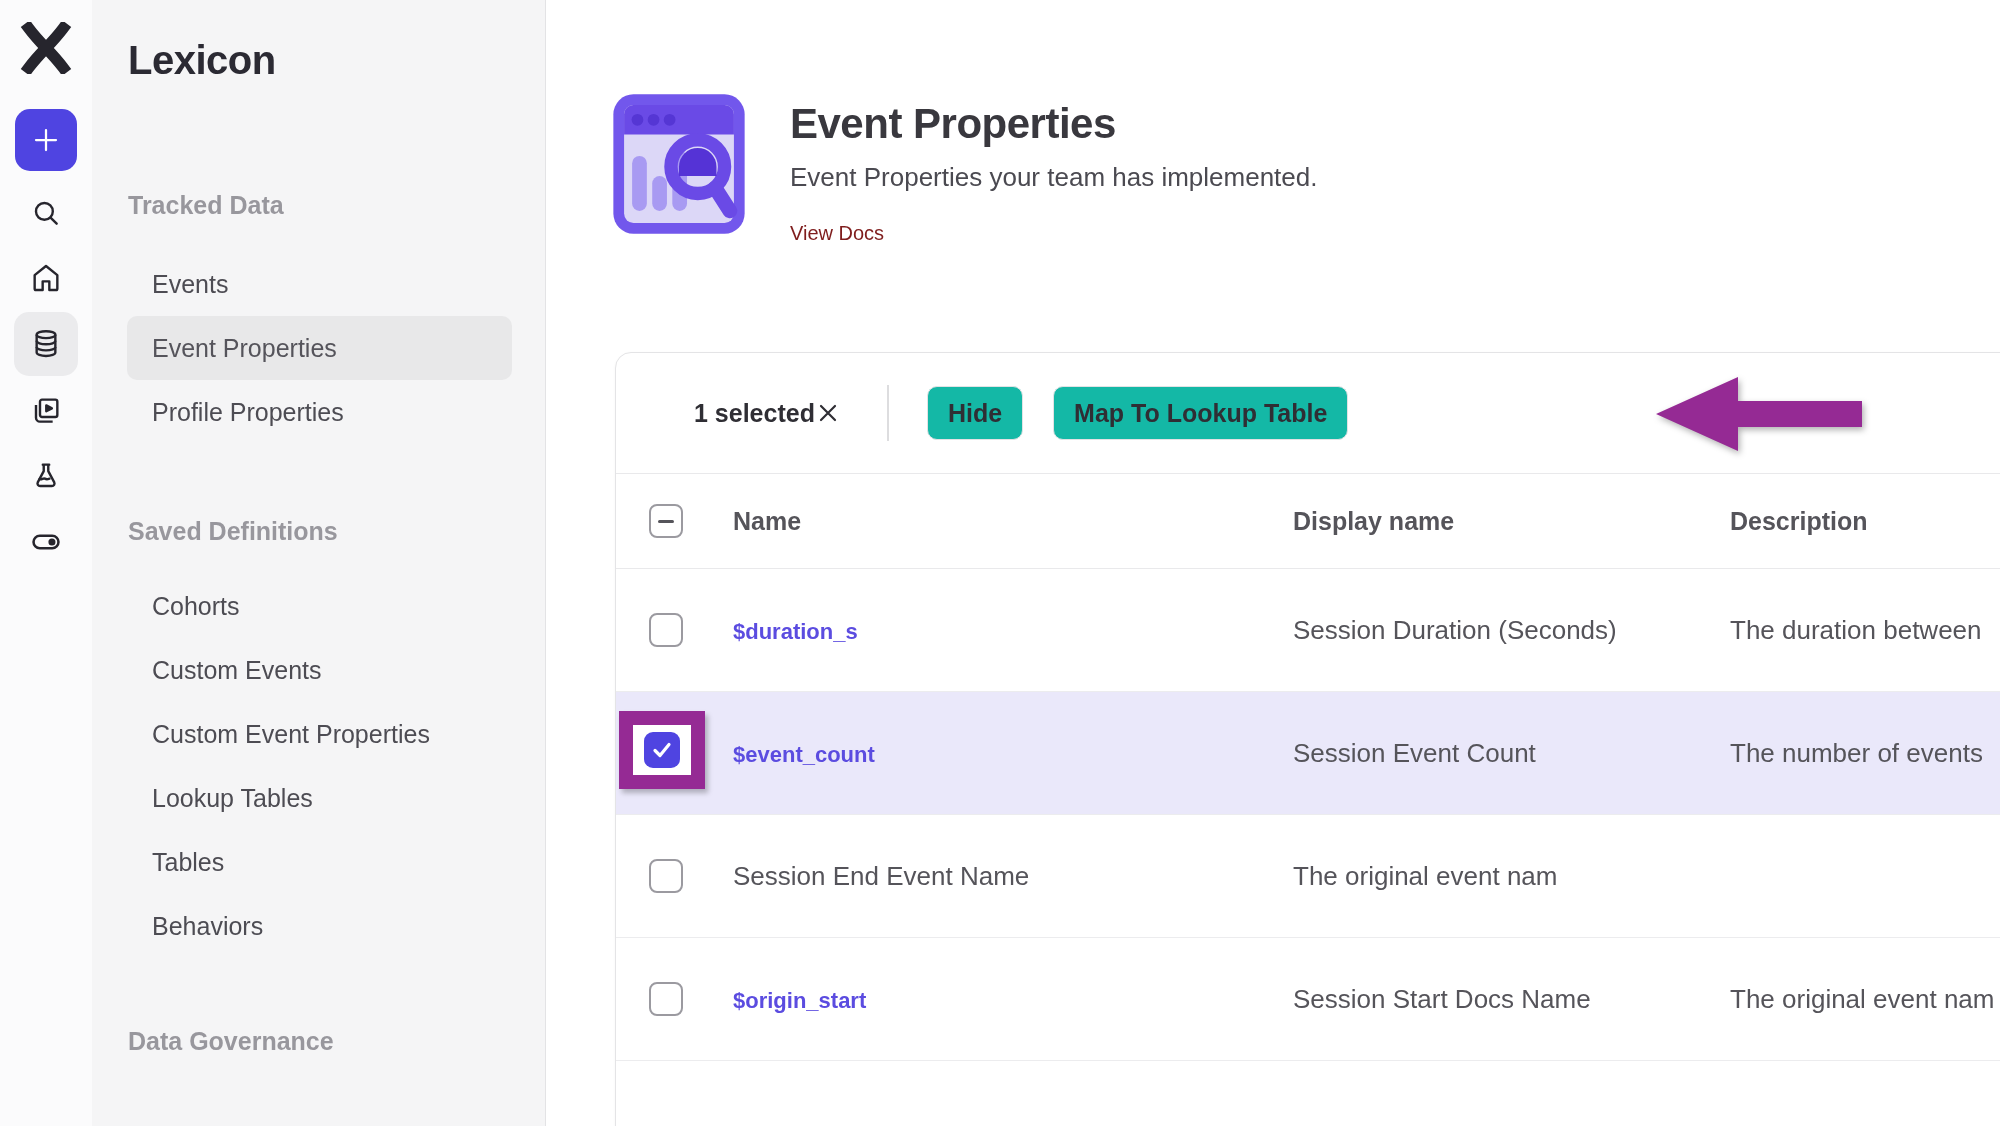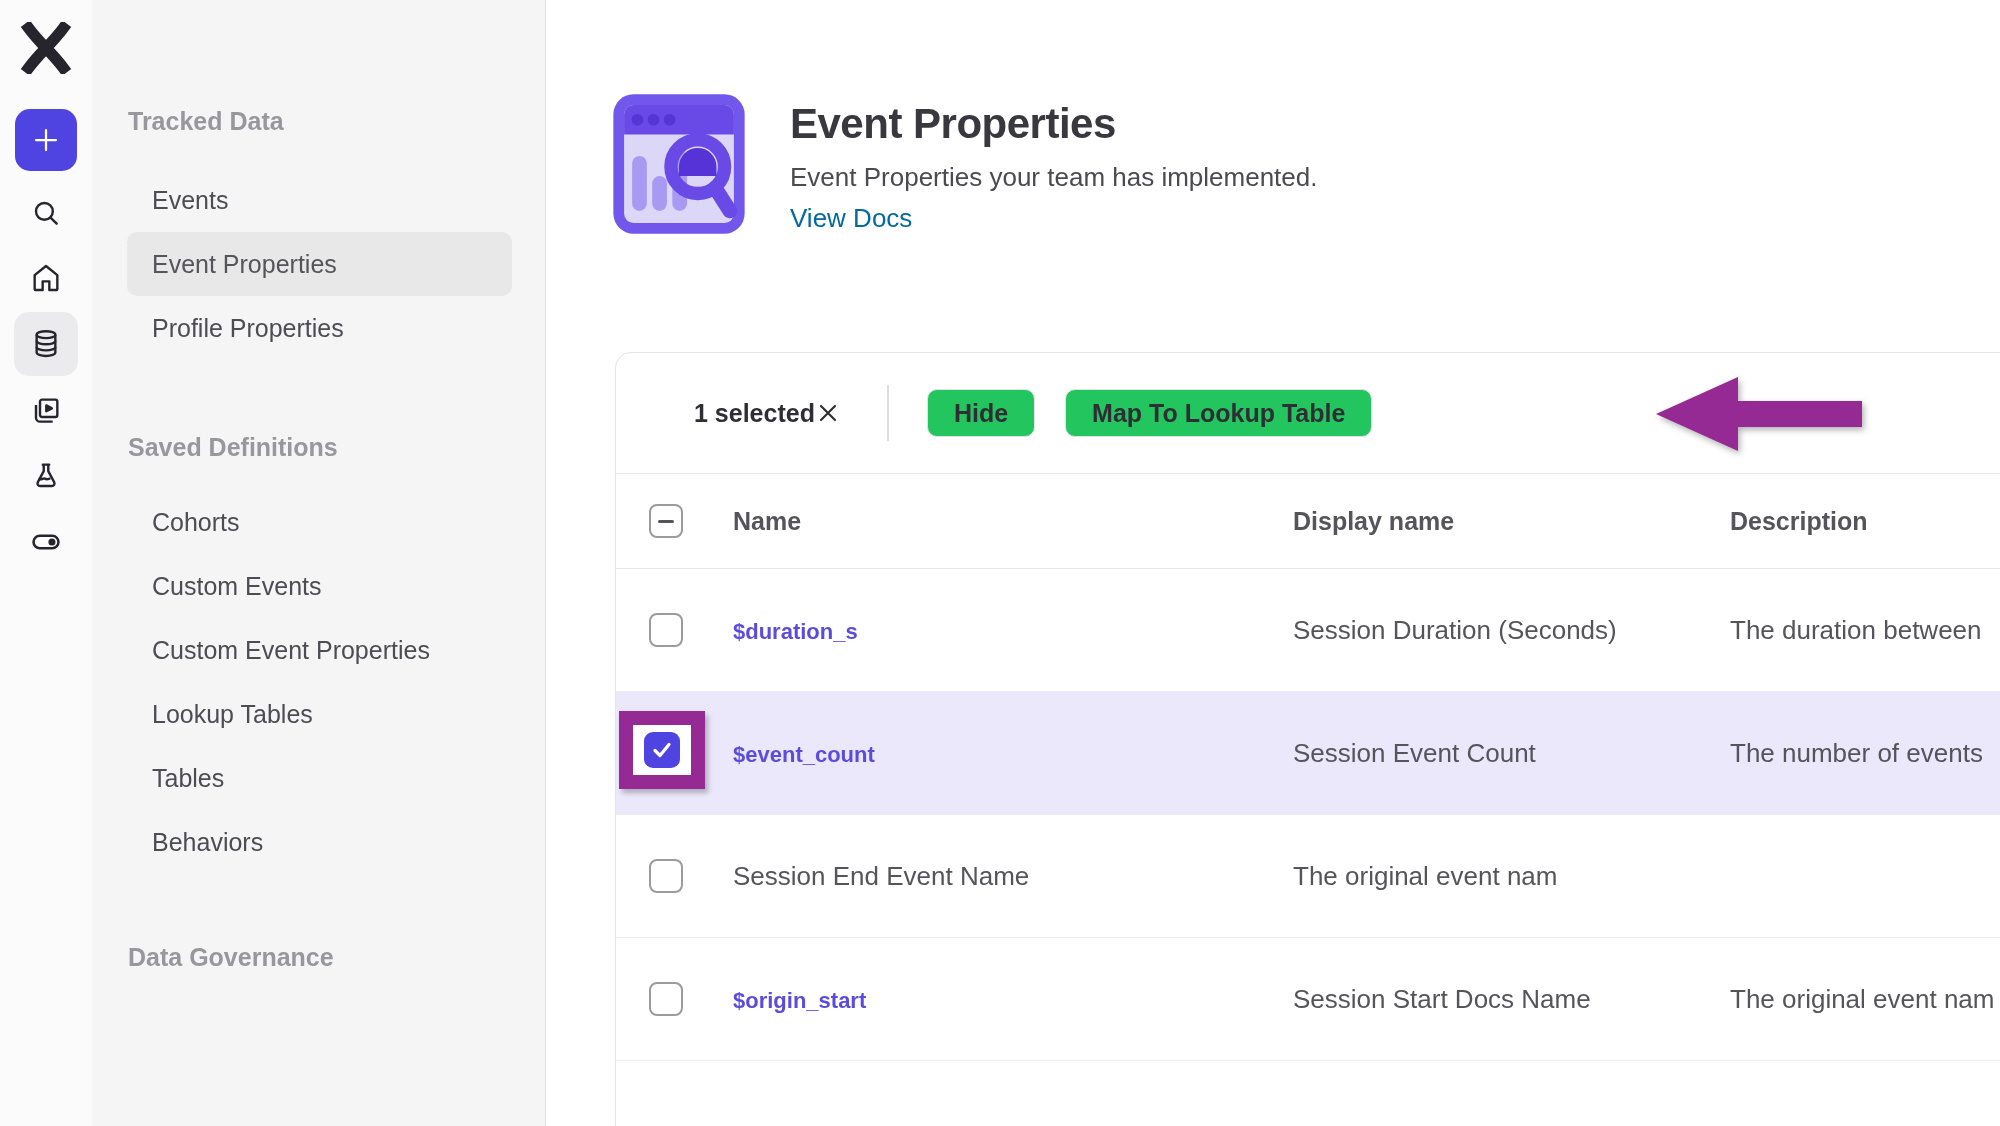--- a/index.html
+++ b/index.html
@@ -27,29 +27,29 @@
   .sb-items{margin-top:32px;}
   .sb-items.saved{margin-top:28px;}
   .sb-item{margin-left:35px;width:385px;height:64px;display:flex;align-items:center;padding-left:25px;box-sizing:border-box;font-size:25px;color:#4d4c53;border-radius:10px;cursor:pointer;}
   .sb-item.active{background:#e8e8e9;color:#55545b;}
   
   .page-header{position:absolute;left:612px;top:93px;display:flex;}
   .page-icon{width:134px;height:142px;flex:none;}
   .page-head-text{margin-left:44px;padding-top:6px;}
   .page-title{margin:0;font-size:42px;line-height:50px;font-weight:bold;color:#39383e;letter-spacing:-0.5px;}
   .page-subtitle{margin:13px 0 0 0;font-size:26px;line-height:30px;color:#4b4a51;}
-  .view-docs{display:inline-block;margin-top:11px;font-size:26px;line-height:30px;color:#0369a1;font-weight:500;text-decoration:none;cursor:pointer;}
+  .view-docs{display:inline-block;margin-top:26px;font-size:20px;line-height:30px;color:#7f1d1d;font-weight:500;text-decoration:none;cursor:pointer;}
   
   .card{position:absolute;left:615px;top:352px;width:1720px;height:910px;background:#fff;border:1px solid #e4e4e6;border-radius:16px;box-shadow:0 1px 3px rgba(0,0,0,0.04);}
   .toolbar{height:120px;display:flex;align-items:center;padding-left:78px;border-bottom:1px solid #e9e9eb;}
   .selection{display:flex;align-items:center;}
   .selection-count{font-size:25px;font-weight:bold;color:#2f2e34;}
   .clear-x{display:flex;align-items:center;justify-content:center;width:26px;height:26px;cursor:pointer;}
   .vdiv{width:2px;height:56px;background:#dddddf;margin:0 38px 0 46px;}
-  .tb-btn{height:48px;border:1.5px solid #e2e2e4;border-radius:10px;background:#22c55e;padding:0 26px;font-family:"Liberation Sans",sans-serif;font-size:25px;font-weight:600;color:#2f2e34;margin-right:30px;cursor:pointer;}
+  .tb-btn{height:54px;border:1.5px solid #e2e2e4;border-radius:10px;background:#14b8a6;padding:0 20px;font-family:"Liberation Sans",sans-serif;font-size:25px;font-weight:600;color:#2f2e34;margin-right:30px;cursor:pointer;}
   .thead,.trow{display:grid;grid-template-columns:117px 560px 437px 620px;align-items:center;}
   .thead{height:94px;border-bottom:1px solid #e9e9eb;font-size:25px;font-weight:bold;color:#55545a;}
   .trow{height:122px;border-bottom:1px solid #ececee;position:relative;}
   .trow.selected{background:#eae8fa;}
   .col-check{display:flex;align-items:center;padding-left:33px;}
   .cb{width:34px;height:34px;border:2px solid #9b9aa0;border-radius:8px;background:#fff;box-sizing:border-box;display:flex;align-items:center;justify-content:center;cursor:pointer;}
   .cb .dash{width:16px;height:3px;background:#55545a;border-radius:2px;}
   .cb.checked{width:36px;height:36px;border:none;border-radius:9px;background:#4f44e1;}
   .name-link{font-size:22px;font-weight:600;color:#5b4ce0;text-decoration:none;cursor:pointer;}
   .cell{font-size:26px;color:#55545a;white-space:nowrap;}
@@ -109,20 +109,21 @@
   </button>
   <button class="rail-btn" style="top:518px">
     <svg width="34" height="34" viewBox="0 0 24 24" fill="none" stroke="#26252d" stroke-width="1.8">
         <rect x="3.2" y="7.6" width="17.6" height="8.8" rx="4.4"></rect>
         <circle cx="16.2" cy="12" r="2.5" fill="#26252d" stroke="none"></circle>
       </svg>
   </button>
 </nav>
 
 <aside class="sidebar">
+  <div class="sb-title">Lexicon</div>
 
   <div class="sb-section sb-sec-tracked">Tracked Data</div>
   <div class="sb-items">
     <div class="sb-item">Events</div>
     <div class="sb-item active">Event Properties</div>
     <div class="sb-item">Profile Properties</div>
   </div>
 
   <div class="sb-section sb-sec-saved">Saved Definitions</div>
   <div class="sb-items saved">

